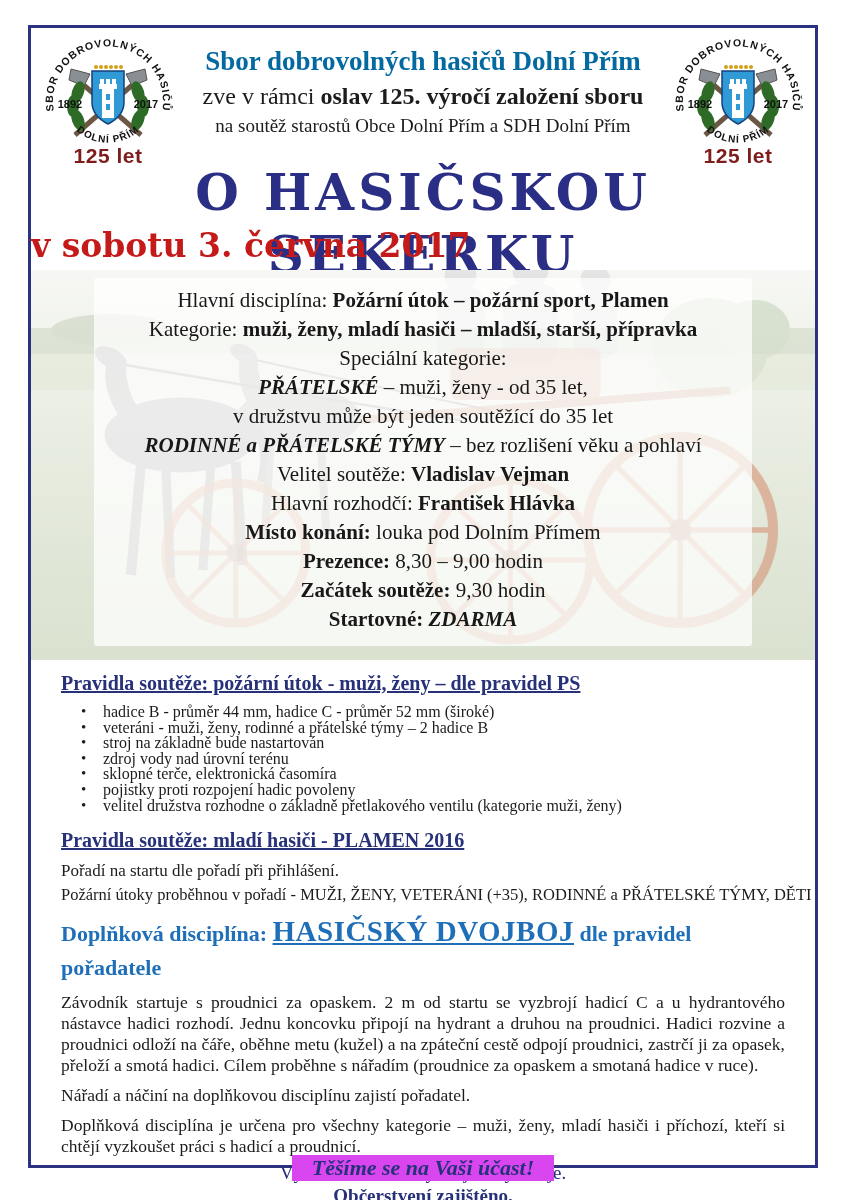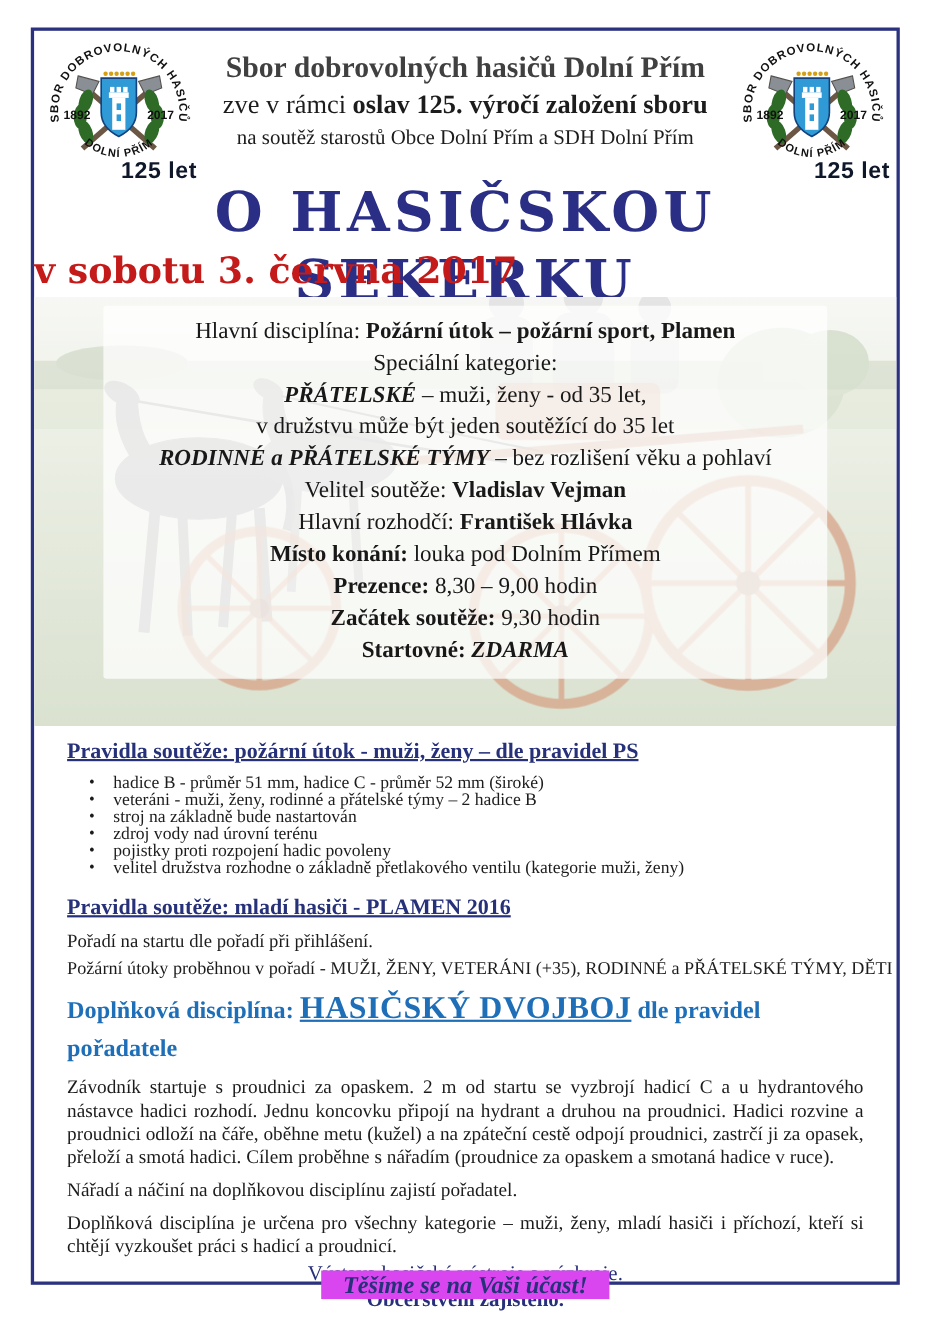--- a/index.html
+++ b/index.html
@@ -8,23 +8,23 @@
   .page { position:relative; width:847px; height:1200px; background:#fff; overflow:hidden; }
   .frame { position:absolute; left:28px; top:25px; width:790px; height:1143px;
            border:3px solid #2b3280; background:#fff; }
 
   
   .header { display:flex; align-items:flex-start; justify-content:space-between;
             padding:8px 6px 0 6px; height:134px; }
   .emblem-wrap { width:142px; text-align:center; flex:0 0 auto; }
   .emblem-wrap svg { display:block; margin:0 auto; }
   .anniv { font-family:"Liberation Sans", sans-serif; font-weight:bold; font-size:21px;
-           color:#0f172a; margin-top:-4px; letter-spacing:0.5px;text-align:right; }
+           color:#7f1d1d; margin-top:-4px; letter-spacing:0.5px; }
   .header-text { flex:1 1 auto; text-align:center; padding-top:10px; }
-  .h-line1 { font-size:27px; font-weight:bold; color:#404040; }
+  .h-line1 { font-size:27px; font-weight:bold; color:#0369a1; }
   .h-line2 { font-size:24px; margin-top:6px; }
   .h-line2 .b { font-weight:bold; }
   .h-line3 { font-size:19px; margin-top:5px; }
 
   
   .title { text-align:center; font-family:"DejaVu Serif", serif; font-weight:bold;
            font-size:50px; letter-spacing:4px; color:#2a2e85; height:60px; line-height:62px; }
   .date  { font-family:"DejaVu Serif", serif; font-weight:bold;
            font-size:33px; color:#c51a1a; height:46px; line-height:48px; }
 
@@ -252,40 +252,42 @@
             <circle cx="650" cy="260" r="93" stroke-width="10"></circle>
             <path d="M650,167 V353 M557,260 H743 M584,194 L716,326 M716,194 L584,326" stroke-width="5.5"></path>
             <circle cx="650" cy="260" r="11" fill="#8a4a2c" stroke="none"></circle>
           </g>
         </g>
         <rect x="0" y="0" width="785" height="390" fill="#ffffff" opacity="0.35"></rect>
       </svg>
 
       <div class="info-panel">
         <div class="il"><span>Hlavní disciplína: </span><span class="b">Požární útok – požární sport, Plamen</span></div>
+        <div class="il"><span>Kategorie: </span><span class="b">muži, ženy, mladí hasiči – mladší, starší, přípravka</span></div>
         <div class="il"><span>Speciální kategorie:</span><span></span></div>
         <div class="il"><span class="bi">PŘÁTELSKÉ</span><span> – muži, ženy - od 35 let,</span></div>
         <div class="il"><span></span><span>v družstvu může být jeden soutěžící do 35 let</span></div>
         <div class="il"><span class="bi">RODINNÉ a PŘÁTELSKÉ TÝMY</span><span> – bez rozlišení věku a pohlaví</span></div>
         <div class="il"><span>Velitel soutěže: </span><span class="b">Vladislav Vejman</span></div>
         <div class="il"><span>Hlavní rozhodčí: </span><span class="b">František Hlávka</span></div>
         <div class="il"><span class="b">Místo konání:</span><span> louka pod Dolním Přímem</span></div>
         <div class="il"><span class="b">Prezence:</span><span> 8,30 – 9,00 hodin</span></div>
         <div class="il"><span class="b">Začátek soutěže:</span><span> 9,30 hodin</span></div>
         <div class="il"><span class="b">Startovné: </span><span class="bi">ZDARMA</span></div>
       </div>
     </div>
 
     <div class="section s1">
       <span class="sec-head">Pravidla soutěže: požární útok - muži, ženy – dle pravidel PS</span>
       <ul>
-        <li>hadice B - průměr 51 mm, hadice C - průměr 52 mm (široké)</li>
+        <li>hadice B - průměr 44 mm, hadice C - průměr 52 mm (široké)</li>
         <li>veteráni - muži, ženy, rodinné a přátelské týmy – 2 hadice B</li>
         <li>stroj na základně bude nastartován</li>
         <li>zdroj vody nad úrovní terénu</li>
+        <li>sklopné terče, elektronická časomíra</li>
         <li>pojistky proti rozpojení hadic povoleny</li>
         <li>velitel družstva rozhodne o základně přetlakového ventilu (kategorie muži, ženy)</li>
       </ul>
     </div>
 
     <div class="section s2">
       <span class="sec-head">Pravidla soutěže: mladí hasiči - PLAMEN 2016</span>
       <div class="pline1">Pořadí na startu dle pořadí při přihlášení.</div>
       <div class="pline2">Požární útoky proběhnou v pořadí - MUŽI, ŽENY, VETERÁNI (+35), RODINNÉ a PŘÁTELSKÉ TÝMY, DĚTI</div>
     </div>

